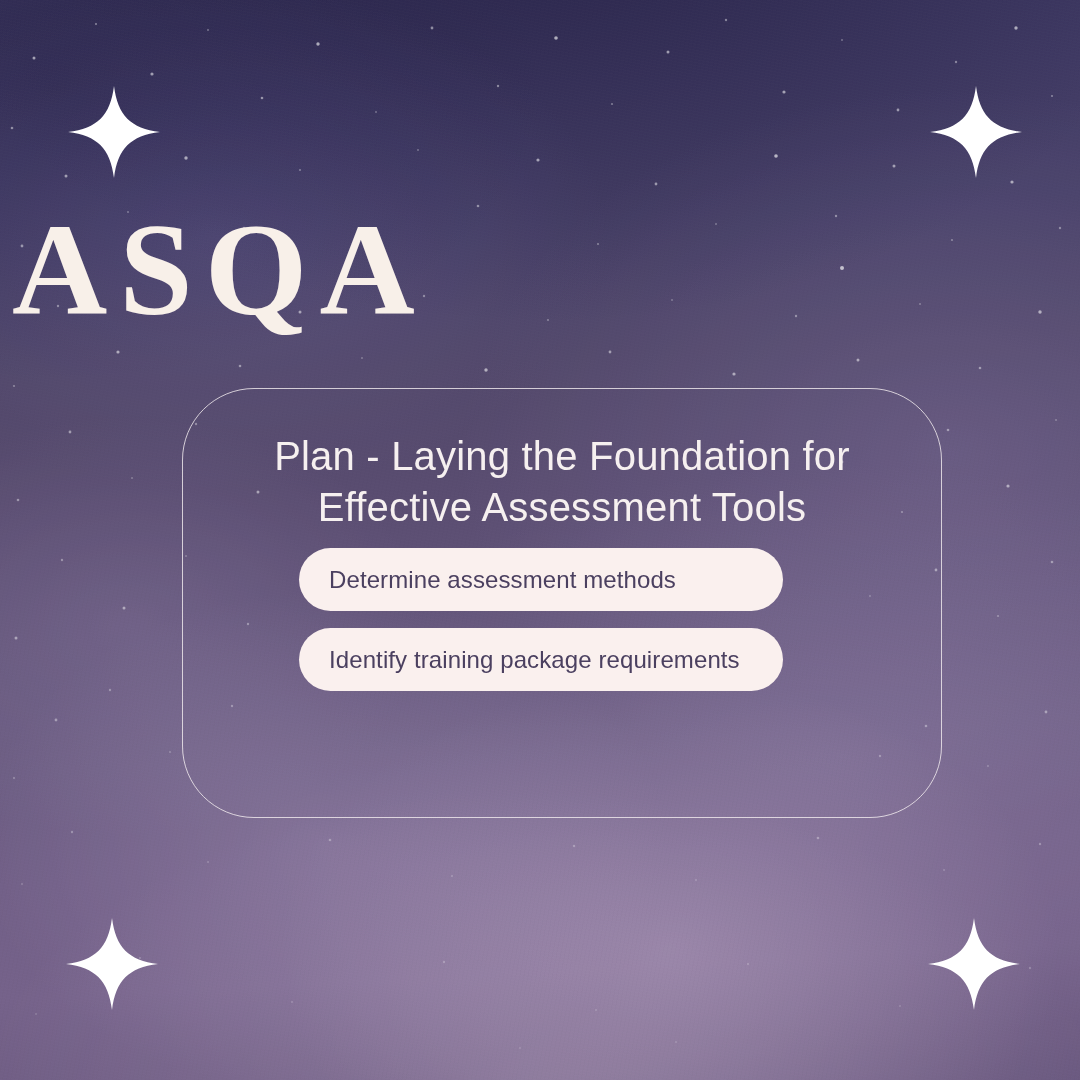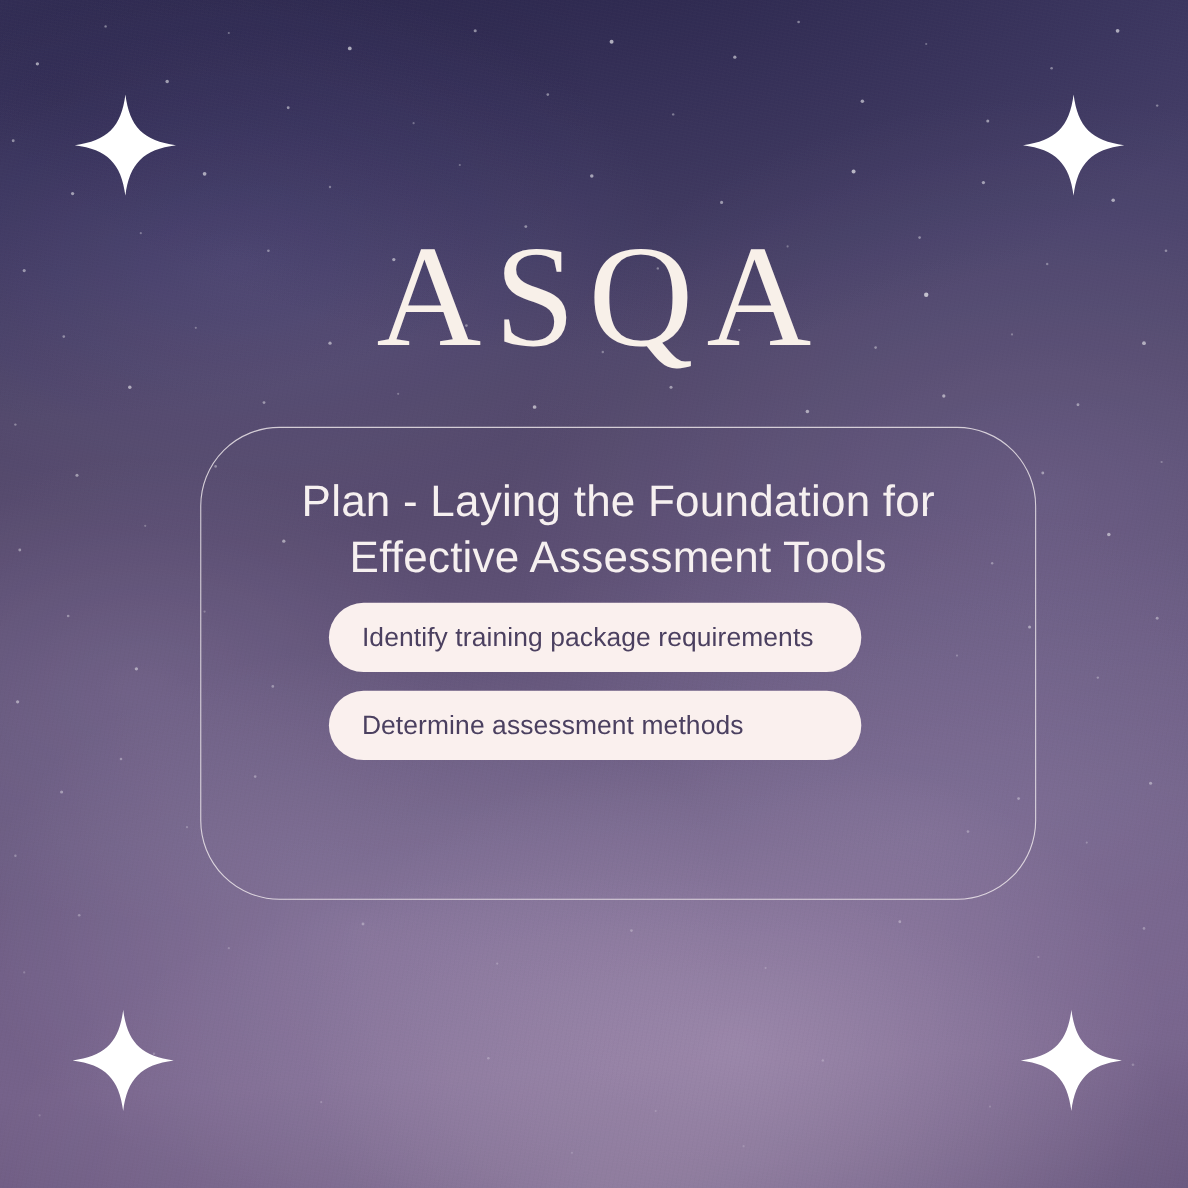--- a/index.html
+++ b/index.html
@@ -73,25 +73,24 @@
 
   
   .sparkle { position: absolute; }
   .sparkle svg { display: block; width: 100%; height: 100%; }
 
   
   .brand {
     position: absolute;
     left: 0; right: 0;
     top: 204px;
-    text-align: center;
     font-family: "Liberation Serif", "DejaVu Serif", serif;
     font-size: 132px;
     line-height: 1;
-    font-weight: 400;
+    font-weight: 700;
     letter-spacing: 12px;
     text-indent: 12px;
     color: #f8f0e9;
   }
 
   
   .card {
     position: absolute;
     left: 182px;
     top: 388px;
@@ -287,18 +286,18 @@
         <path d="M50 0 C54 32 68 46 100 50 C68 54 54 68 50 100 C46 68 32 54 0 50 C32 46 46 32 50 0 Z" fill="#ffffff"></path>
       </svg>
   </div>
 
   <div class="brand">ASQA</div>
 
   <div class="card">
     <div class="card-heading">Plan - Laying the Foundation for Effective Assessment Tools</div>
 
     <div class="pill-list">
+      <div class="pill">Determine assessment methods</div>
       <div class="pill">Identify training package requirements</div>
-      <div class="pill">Determine assessment methods</div>
     </div>
   </div>
 
 </div>
 
 </body></html>

